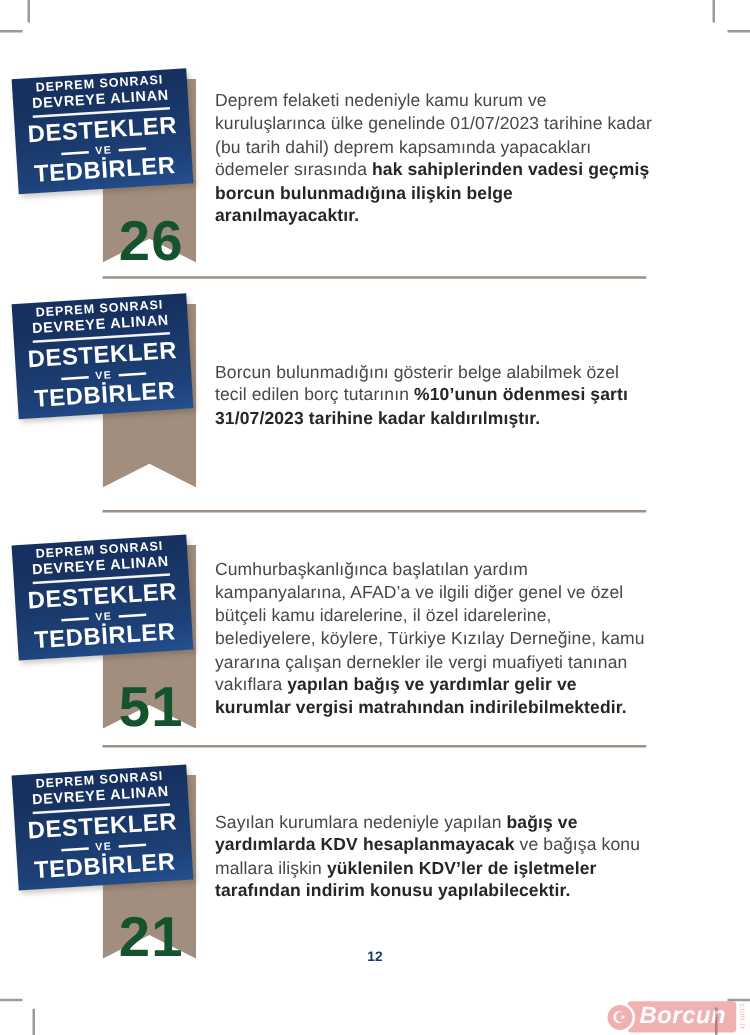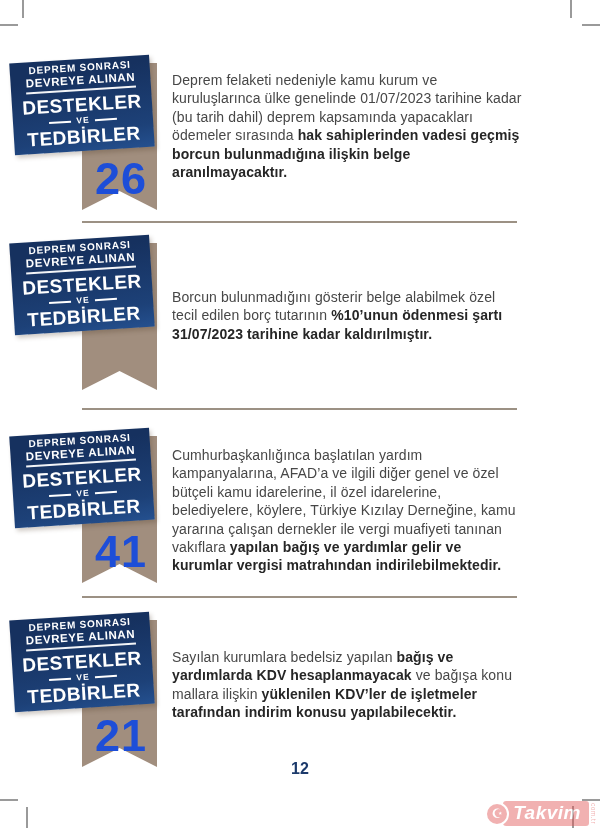--- a/index.html
+++ b/index.html
@@ -32,31 +32,31 @@
     display:flex;flex-direction:column;align-items:center;justify-content:center;
     color:#fff;text-align:center;line-height:1.12;}
   .plate .l1{font-size:10px;font-weight:600;letter-spacing:.8px;}
   .plate .l2{font-size:11.5px;font-weight:700;letter-spacing:.6px;
     border-bottom:2px solid rgba(255,255,255,.95);padding-bottom:2px;margin-bottom:3px;}
   .plate .l3{font-size:19px;font-weight:800;letter-spacing:.5px;}
   .ve-row{display:flex;align-items:center;gap:5px;margin:1px 0;}
   .ve-row .ve-line{width:22px;height:2px;background:#fff;}
   .ve-row .ve{font-size:8.5px;font-weight:700;letter-spacing:1px;}
   .plate .l5{font-size:19px;font-weight:800;letter-spacing:.5px;}
-  .num{position:absolute;left:70px;top:98px;width:78px;z-index:3;text-align:center;
-    color:#1d4ed8;font-size:45px;font-weight:800;letter-spacing:1px;}
+  .num{position:absolute;left:70px;top:112px;width:78px;z-index:3;text-align:center;
+    color:#14532d;font-size:45px;font-weight:800;letter-spacing:1px;}
 
   .body{position:absolute;left:172px;width:352px;font-size:14px;line-height:18.4px;
     color:var(--body-text);letter-spacing:.1px;}
   .body .b{font-weight:700;color:var(--bold-text);}
 
   .divider{position:absolute;left:82px;width:435px;height:2px;background:var(--divider);}
 
   .pagenum{position:absolute;left:0;top:760px;width:600px;text-align:center;
-    color:var(--pagenum);font-size:16px;font-weight:700;}
+    color:var(--pagenum);font-size:11px;font-weight:700;}
 
   
   .watermark{position:absolute;right:3px;bottom:2px;display:flex;align-items:center;
     opacity:.45;z-index:5;}
   .wm-flag{width:24px;height:24px;border-radius:50%;background:var(--wm-red);
     display:flex;align-items:center;justify-content:center;color:#fff;font-size:13px;
     margin-right:-6px;z-index:2;border:2px solid #fff;}
   .wm-box{background:var(--wm-red);border-radius:3px;padding:1px 8px 2px 10px;
     color:#fff;font-size:19px;font-weight:700;font-style:italic;letter-spacing:.5px;}
   .wm-suffix{writing-mode:vertical-rl;font-size:6.5px;color:var(--wm-red);
@@ -122,21 +122,21 @@
         <div class="l1">DEPREM SONRASI</div>
         <div class="l2">DEVREYE ALINAN</div>
         <div class="l3">DESTEKLER</div>
         <div class="ve-row">
           <span class="ve-line"></span>
           <span class="ve">VE</span>
           <span class="ve-line"></span>
         </div>
         <div class="l5">TEDBİRLER</div>
       </div>
-      <div class="num">41</div>
+      <div class="num">51</div>
     </div>
     <p class="body" style="top:18px;"><span>Cumhurbaşkanlığınca başlatılan yardım kampanyalarına, AFAD’a ve ilgili diğer genel ve özel bütçeli kamu idarelerine, il özel idarelerine, belediyelere, köylere, Türkiye Kızılay Derneğine, kamu yararına çalışan dernekler ile vergi muafiyeti tanınan vakıflara </span><span class="b">yapılan bağış ve yardımlar gelir ve kurumlar vergisi matrahından indirilebilmektedir.</span></p>
   </div>
   <div class="divider" style="top:596px;"></div>
 
   <div class="section" style="top:612px;">
     <div class="badge">
       <div class="ribbon"></div>
       <div class="plate">
         <div class="l1">DEPREM SONRASI</div>
@@ -144,24 +144,24 @@
         <div class="l3">DESTEKLER</div>
         <div class="ve-row">
           <span class="ve-line"></span>
           <span class="ve">VE</span>
           <span class="ve-line"></span>
         </div>
         <div class="l5">TEDBİRLER</div>
       </div>
       <div class="num">21</div>
     </div>
-    <p class="body" style="top:36px;"><span>Sayılan kurumlara bedelsiz yapılan </span><span class="b">bağış ve yardımlarda KDV hesaplanmayacak</span><span> ve bağışa konu mallara ilişkin </span><span class="b">yüklenilen KDV’ler de işletmeler tarafından indirim konusu yapılabilecektir.</span></p>
+    <p class="body" style="top:36px;"><span>Sayılan kurumlara nedeniyle yapılan </span><span class="b">bağış ve yardımlarda KDV hesaplanmayacak</span><span> ve bağışa konu mallara ilişkin </span><span class="b">yüklenilen KDV’ler de işletmeler tarafından indirim konusu yapılabilecektir.</span></p>
   </div>
 
   <div class="pagenum">12</div>
 
   <div class="watermark">
     <div class="wm-flag">☪</div>
-    <div class="wm-box">Takvim</div>
+    <div class="wm-box">Borcun</div>
     <div class="wm-suffix">com.tr</div>
   </div>
 
 </div>
 
 </body></html>

